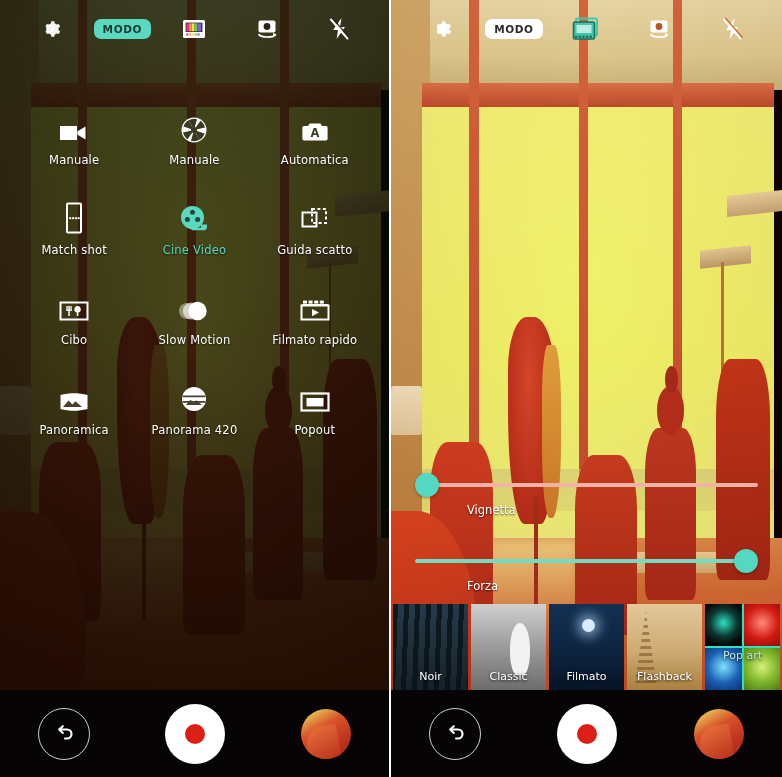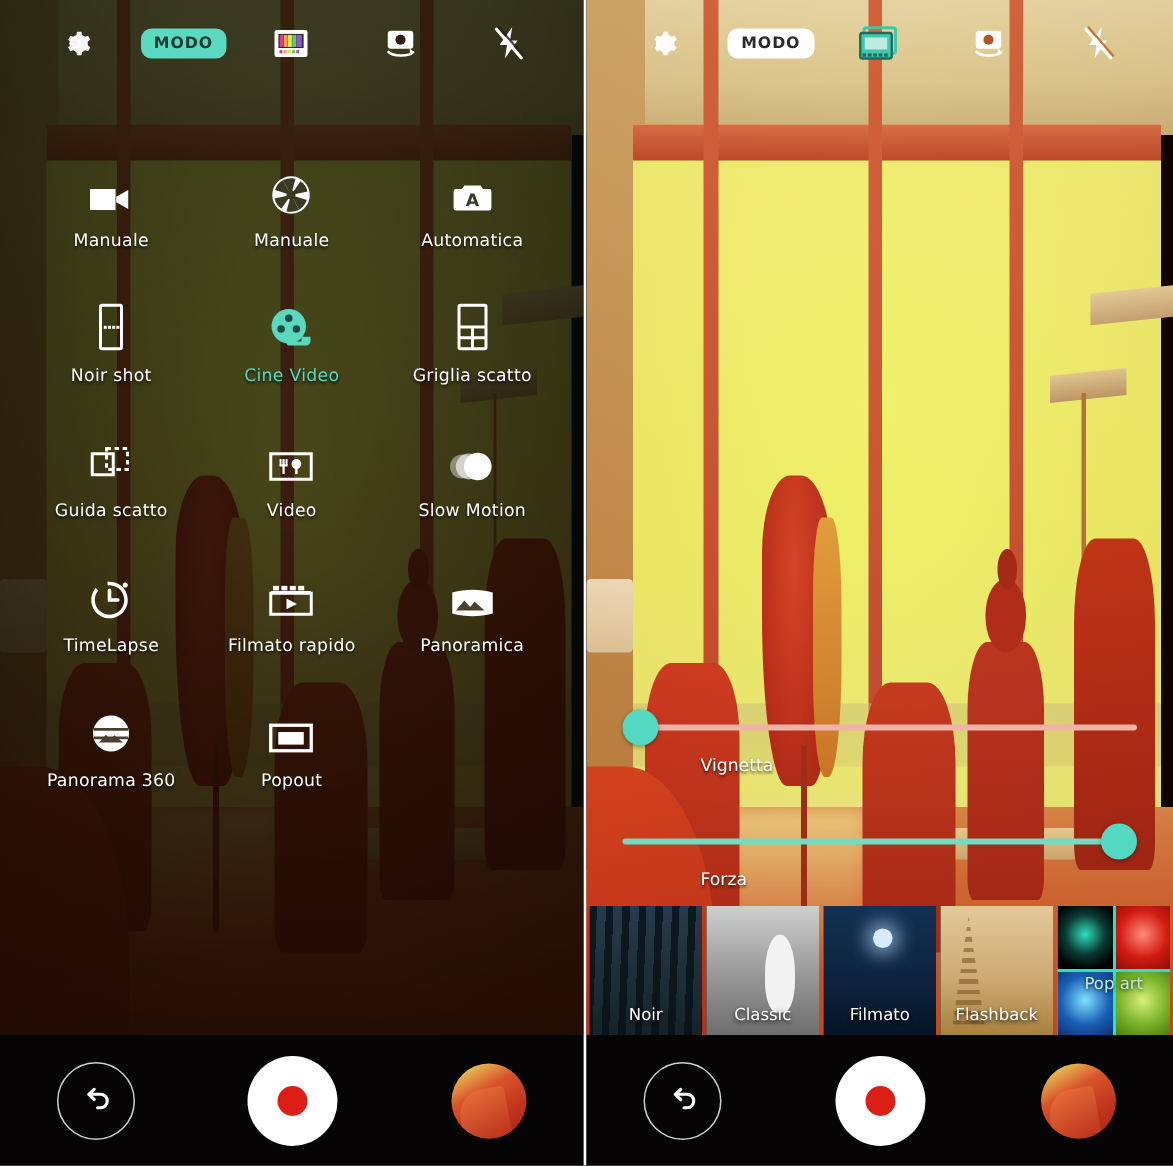--- a/index.html
+++ b/index.html
@@ -294,48 +294,39 @@
           <svg width="22" height="32" viewBox="0 0 22 32">
             <rect x="4" y="1.5" width="14" height="29" rx="1" fill="none" stroke="#fff" stroke-width="2"></rect>
             <g fill="#fff">
                 <rect x="6.2" y="15.2" width="2" height="2"></rect>
                 <rect x="9" y="15.2" width="2" height="2"></rect>
                 <rect x="11.8" y="15.2" width="2" height="2"></rect>
                 <rect x="14.6" y="15.2" width="2" height="2"></rect>
               </g>
           </svg>
         </span>
-        <span class="lbl">Noir shot</span>
+        <span class="lbl">Match shot</span>
       </div>
 
       <div class="cell active">
         <span class="ico">
           <svg width="30" height="30" viewBox="0 0 30 30">
             <circle cx="13.5" cy="13.5" r="11.5" fill="#5ad8c0"></circle>
             <g fill="#1d4a42">
                 <circle cx="13.5" cy="8.2" r="2.5"></circle>
                 <circle cx="18.6" cy="15.4" r="2.5"></circle>
                 <circle cx="8.4" cy="15.4" r="2.5"></circle>
               </g>
             <path d="M22 20.5h6v2.6a2.6 2.6 0 01-2.6 2.6H22z" fill="#5ad8c0"></path>
             <path d="M13.5 25h12" stroke="#5ad8c0" stroke-width="2.6" stroke-linecap="round"></path>
           </svg>
         </span>
         <span class="lbl">Cine Video</span>
       </div>
 
-      <div class="cell">
-        <span class="ico">
-          <svg width="24" height="32" viewBox="0 0 24 32">
-            <rect x="3" y="1.5" width="18" height="29" rx="1" fill="none" stroke="#fff" stroke-width="2"></rect>
-            <path d="M3 16h18M12 16v14.5M3 23.2h18" stroke="#fff" stroke-width="2"></path>
-          </svg>
-        </span>
-        <span class="lbl">Griglia scatto</span>
-      </div>
 
       <div class="cell">
         <span class="ico">
           <svg width="30" height="28" viewBox="0 0 30 28">
             <rect x="2.5" y="6.5" width="14" height="14" fill="none" stroke="#fff" stroke-width="2"></rect>
             <rect x="12" y="3" width="14" height="14" fill="none" stroke="#fff" stroke-width="2" stroke-dasharray="3 2.4"></rect>
           </svg>
         </span>
         <span class="lbl">Guida scatto</span>
       </div>
@@ -346,44 +337,34 @@
             <rect x="2.5" y="4.5" width="27" height="17" fill="none" stroke="#fff" stroke-width="2"></rect>
             <g fill="#fff">
               <rect x="10.3" y="8" width="1.5" height="10"></rect>
                 <rect x="8.4" y="8" width="1.3" height="4.4"></rect>
                 <rect x="12.4" y="8" width="1.3" height="4.4"></rect>
                 <rect x="8.4" y="11.6" width="5.3" height="1.4"></rect>
               <path d="M19.6 8c-2 0-3.2 1.5-3.2 3.4 0 1.7 1 2.9 2.4 3.2v3.4h1.6v-3.4c1.4-.3 2.4-1.5 2.4-3.2 0-1.9-1.2-3.4-3.2-3.4z"></path>
             </g>
           </svg>
         </span>
-        <span class="lbl">Video</span>
+        <span class="lbl">Cibo</span>
       </div>
 
       <div class="cell">
         <span class="ico">
           <svg width="34" height="26" viewBox="0 0 34 26">
             <circle cx="10" cy="13" r="8" fill="#fff" opacity=".42"></circle>
             <circle cx="14.5" cy="13" r="8.6" fill="#fff" opacity=".62"></circle>
             <circle cx="20.5" cy="13" r="9.2" fill="#fff"></circle>
           </svg>
         </span>
         <span class="lbl">Slow Motion</span>
       </div>
 
-      <div class="cell">
-        <span class="ico">
-          <svg width="30" height="30" viewBox="0 0 30 30">
-            <circle cx="14" cy="16" r="11" fill="none" stroke="#fff" stroke-width="2.4" stroke-dasharray="54 8" transform="rotate(-62 14 16)"></circle>
-            <path d="M14 9.5V16h5.6" stroke="#fff" stroke-width="2.4" fill="none" stroke-linecap="round"></path>
-            <circle cx="24.5" cy="6" r="1.7" fill="#fff"></circle>
-          </svg>
-        </span>
-        <span class="lbl">TimeLapse</span>
-      </div>
 
       <div class="cell">
         <span class="ico">
           <svg width="32" height="26" viewBox="0 0 32 26">
             <rect x="2.5" y="7.5" width="27" height="14" fill="none" stroke="#fff" stroke-width="2"></rect>
             <g fill="#fff">
                 <rect x="4" y="2.6" width="4" height="3"></rect>
                 <rect x="9.6" y="2.6" width="4" height="3"></rect>
                 <rect x="15.2" y="2.6" width="4" height="3"></rect>
                 <rect x="20.8" y="2.6" width="4" height="3"></rect>
@@ -409,21 +390,21 @@
         <span class="ico">
           <svg width="30" height="30" viewBox="0 0 30 30">
             <circle cx="15" cy="15" r="12" fill="#fff"></circle>
             <g fill="#4a4030">
                 <path d="M3.6 11.4h22.8v1.8H3.6zM3.6 17h22.8v1.8H3.6z"></path>
               <path d="M7 21l4.6-5.2 3 3.2 2.6-2.8L23 21z"></path>
               </g>
             <ellipse cx="15" cy="15" rx="12" ry="5.2" fill="none" stroke="#fff" stroke-width="1.6" opacity=".0"></ellipse>
           </svg>
         </span>
-        <span class="lbl">Panorama 360</span>
+        <span class="lbl">Panorama 420</span>
       </div>
 
       <div class="cell">
         <span class="ico">
           <svg width="32" height="24" viewBox="0 0 32 24">
             <rect x="2.5" y="3.5" width="27" height="17" fill="none" stroke="#fff" stroke-width="2.2"></rect>
             <rect x="7.5" y="8" width="17" height="8.4" fill="#fff"></rect>
           </svg>
         </span>
         <span class="lbl">Popout</span>

